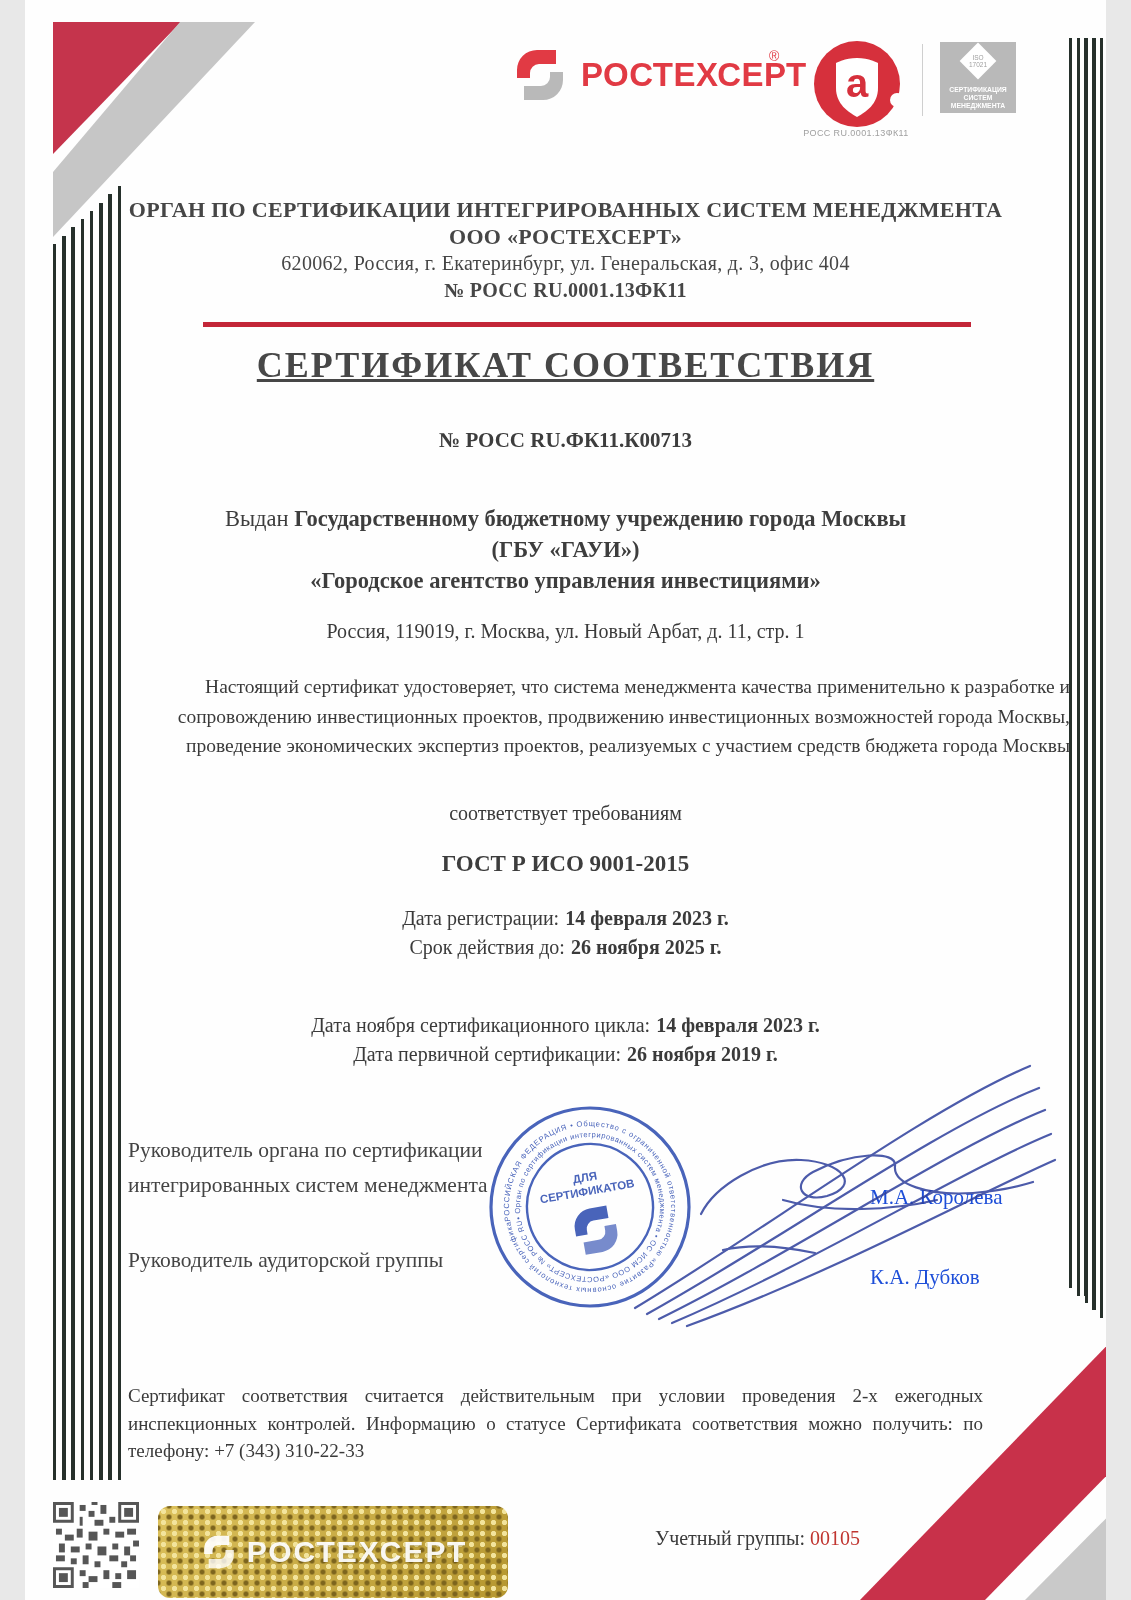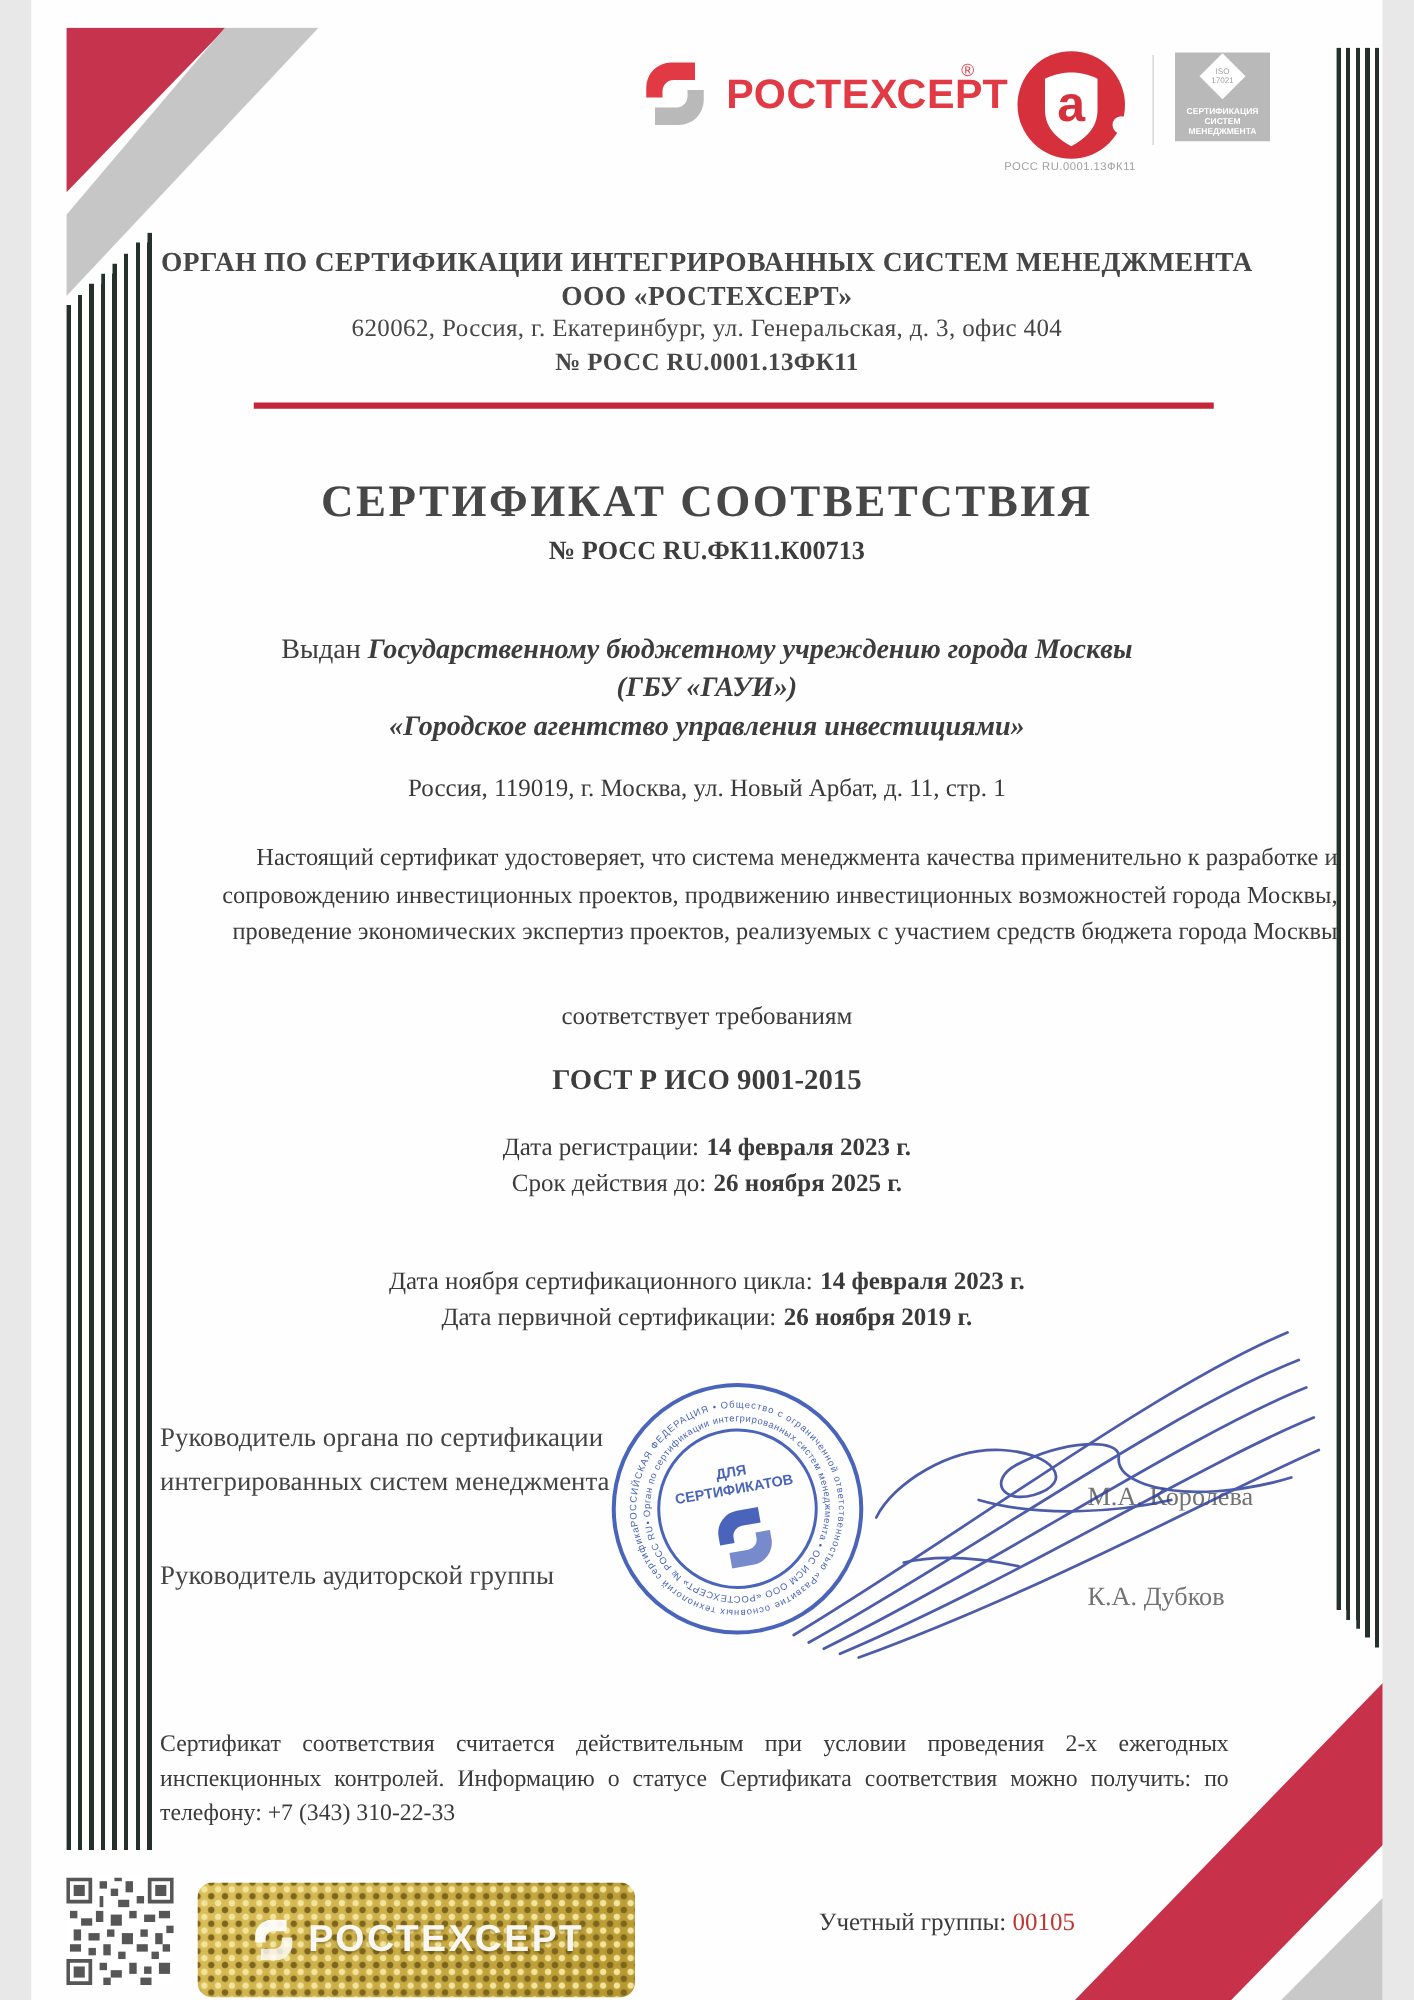--- a/index.html
+++ b/index.html
@@ -22,36 +22,36 @@
   .br-red{left:830px;top:1280px;width:301px;height:320px;background:#c8314a;
           clip-path:polygon(301px 15px,301px 145px,130px 320px,5px 320px);}
   .br-gray{left:830px;top:1280px;width:301px;height:320px;background:#c9c9c9;
           clip-path:polygon(301px 188px,301px 320px,170px 320px);}
 
   
   .hdr{top:196px;line-height:27px;font-size:22px;letter-spacing:.3px;color:#464646;}
   .hdr .b{font-weight:bold;}
   .hdr .addr{font-size:20px;}
   .rule{left:178px;top:322px;width:768px;height:5px;background:#c32638;}
-  .title{top:380px;font-size:36px;font-weight:bold;letter-spacing:2px;color:#474747;}
+  .title{top:344px;font-size:36px;font-weight:bold;letter-spacing:2px;color:#474747;text-decoration:underline;}
   .certno{top:428px;font-size:21px;font-weight:bold;color:#3d3d3d;}
   .issued{top:503px;font-size:22.5px;line-height:31px;color:#3d3d3d;}
-  .issued b{font-weight:bold;font-style:italic;}
+  .issued b{font-weight:bold;}
   .orgaddr{top:620px;font-size:20px;}
   .scope{left:85px;top:672px;width:960px;text-align:right;font-size:19.5px;line-height:29.5px;}
   .conf{top:802px;font-size:20px;}
   .std{top:851px;font-size:23px;font-weight:bold;color:#3d3d3d;}
   .dates1{top:904px;font-size:20px;line-height:29px;}
   .dates2{top:1011px;font-size:20px;line-height:29px;}
   .lbl{margin-right:6px;}
   .val{font-weight:bold;}
   .role{left:103px;font-size:21.5px;line-height:35px;color:#444;}
   .role1{top:1133px;}
   .role2{top:1243px;}
-  .name{left:845px;font-size:21px;color:#737373;}
+  .name{left:845px;font-size:21px;color:#1d4ed8;}
   .name1{top:1185px;}
   .name2{top:1265px;}
   .footnote{left:103px;top:1382px;width:855px;font-size:19px;line-height:27.5px;text-align:justify;}
   .regnum{left:630px;top:1527px;font-size:20px;}
   .regnum .red{color:#c03530;}
 
   
   .logo-word{left:556px;top:56px;font-family:"Liberation Sans",sans-serif;font-weight:bold;
              font-size:33px;color:#e13a44;letter-spacing:.5px;}
   .logo-reg{left:744px;top:48px;font-size:14px;color:#e13a44;font-family:"Liberation Sans",sans-serif;}

